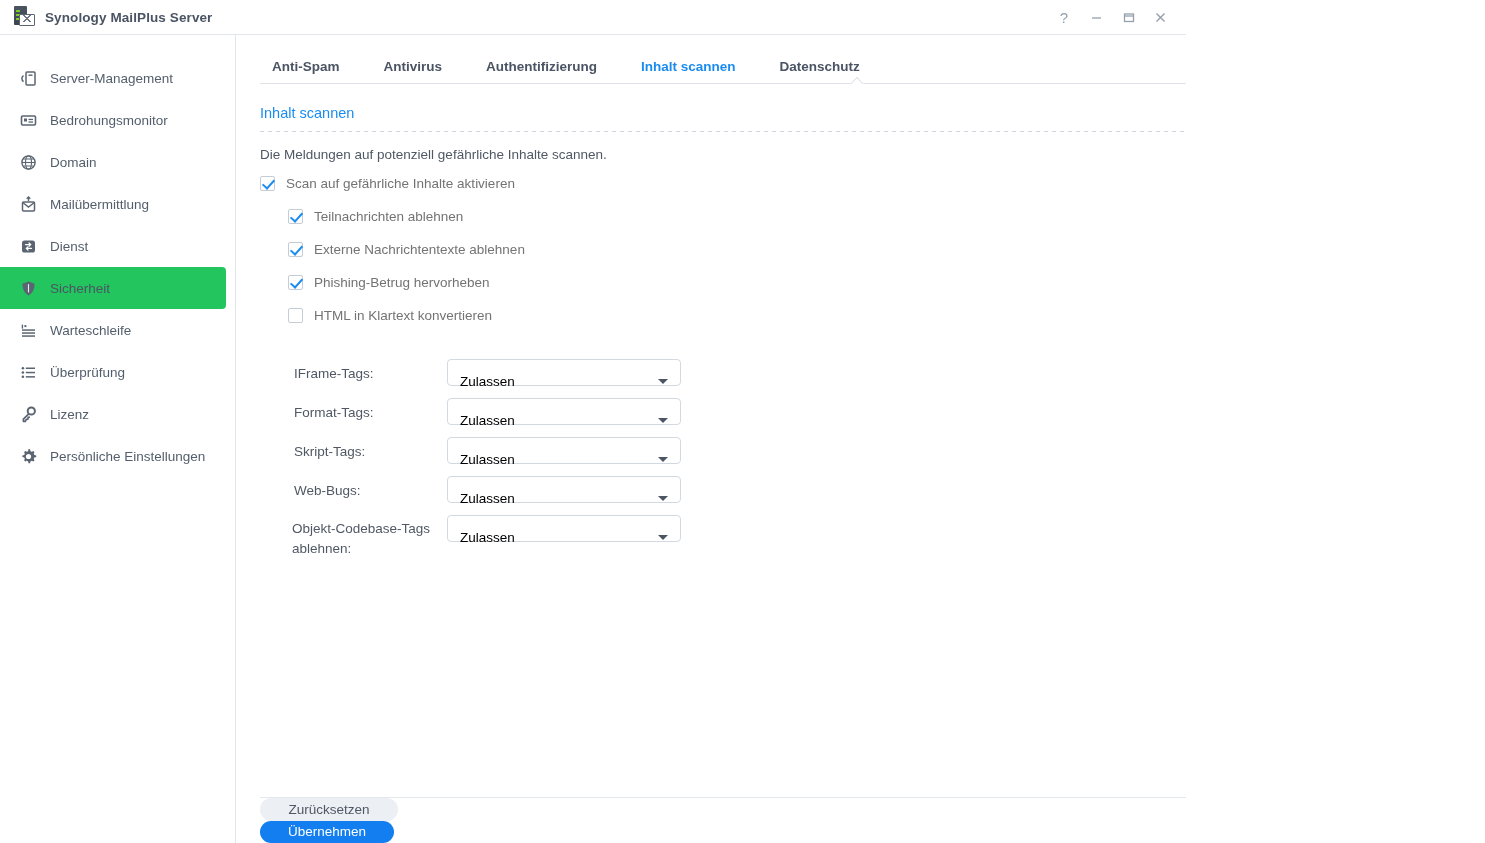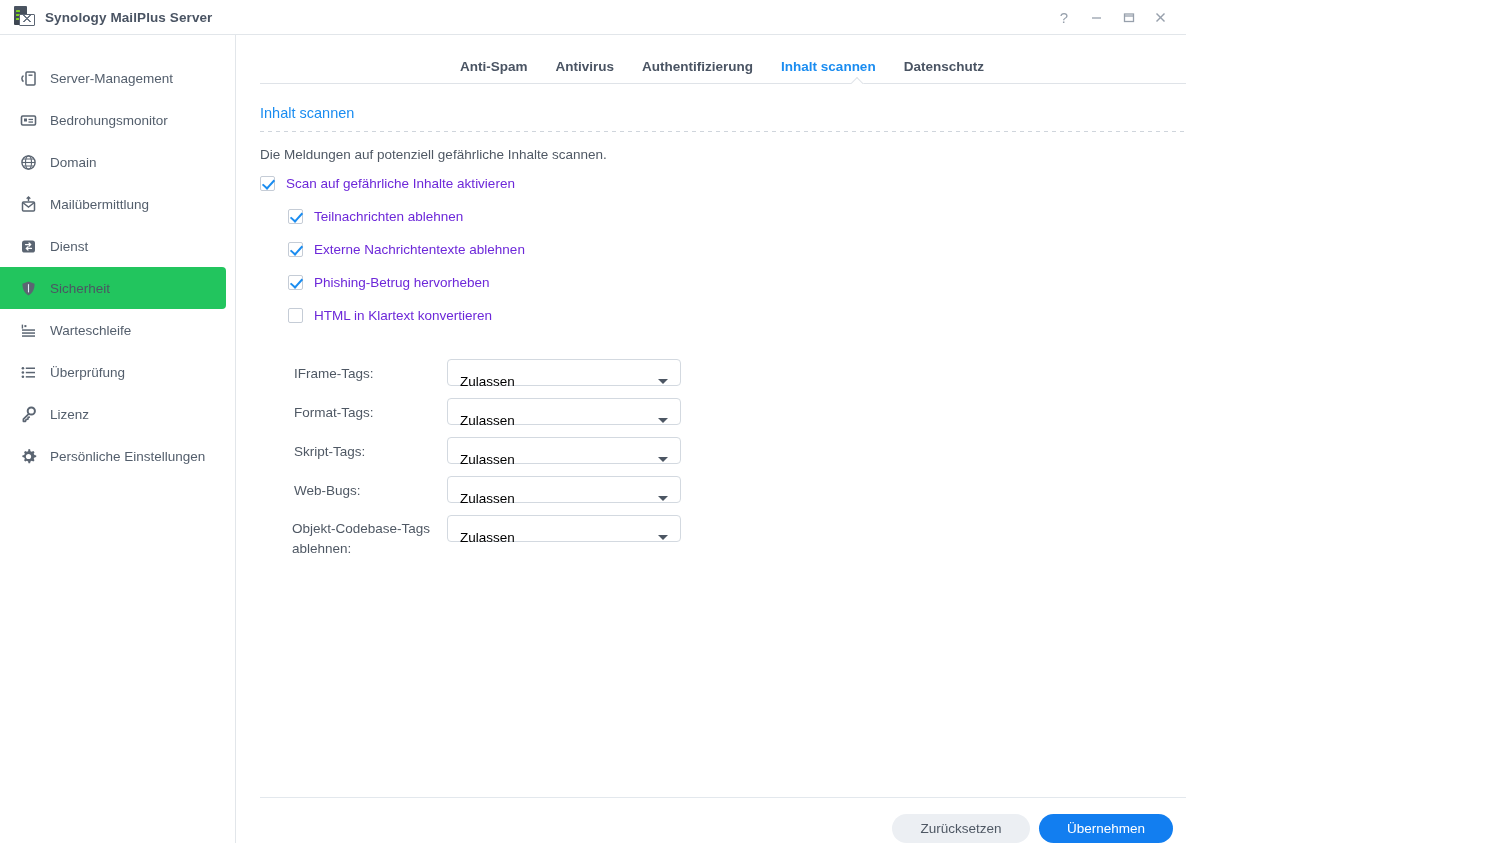--- a/index.html
+++ b/index.html
@@ -108,23 +108,22 @@
   
   .content {
     flex: 1; min-width: 0; position: relative;
     display: flex; flex-direction: column;
     background: #ffffff;
   }
   .tabstrip {
     position: relative;
     height: 35px; min-height: 35px;
     padding: 0 0 0 24px;
-    display: flex; align-items: flex-end; gap: 0;
+    display: flex; align-items: flex-end; gap: 16px;
     margin-top: 13px;
-    justify-content: center;
   }
   .tab {
     font-size: 13.5px; font-weight: bold; color: #4a5463;
     padding: 0 14px 9px 14px;
     position: relative; white-space: nowrap;
   }
   .tab:first-child { padding-left: 12px; }
   .tab.active { color: #1a8cf0; }
   .tabline {
     position: relative;
@@ -176,21 +175,21 @@
     background: #ffffff; position: relative;
     margin-right: 11px;
   }
   .chk.checked:after {
     content: "";
     position: absolute; left: 4px; top: 0px;
     width: 5px; height: 10px;
     border: solid #1a8cf0; border-width: 0 2.2px 2.2px 0;
     transform: rotate(42deg);
   }
-  .chk-label { font-size: 13.5px; color: #6d28d9; }
+  .chk-label { font-size: 13.5px; color: #737373; }
 
   .fields { margin-top: 36px; }
   .field-row {
     display: flex; align-items: flex-start;
     margin-bottom: 12px;
   }
   .field-label {
     width: 153px; flex: 0 0 153px;
     text-align: left;
     font-size: 13.5px; color: #4f5864;
@@ -214,22 +213,22 @@
     border-right: 5px solid transparent;
     border-top: 5px solid #4c5663;
     margin-right: 3px;
   }
 
   
   .footer {
     height: 46px; min-height: 46px;
     border-top: 1px solid #e3e8ed;
     margin-left: 24px;
-    display: flex; align-items: flex-end; justify-content: flex-end;
-    padding-right: 13px; gap: 9px;
+    display: flex; align-items: flex-start; justify-content: flex-end;
+    padding-right: 13px; gap: 0; flex-direction: column;
   }
   .btn {
     height: 29px; border-radius: 15px;
     display: flex; align-items: center; justify-content: center;
     font-size: 13.5px; padding: 0 22px; white-space: nowrap;
   }
   .btn.secondary { background: #eceff3; color: #4f5864; min-width: 138px; }
   .btn.primary   { background: #127ef0; color: #ffffff;  min-width: 134px; }
 </style>
 </head>

